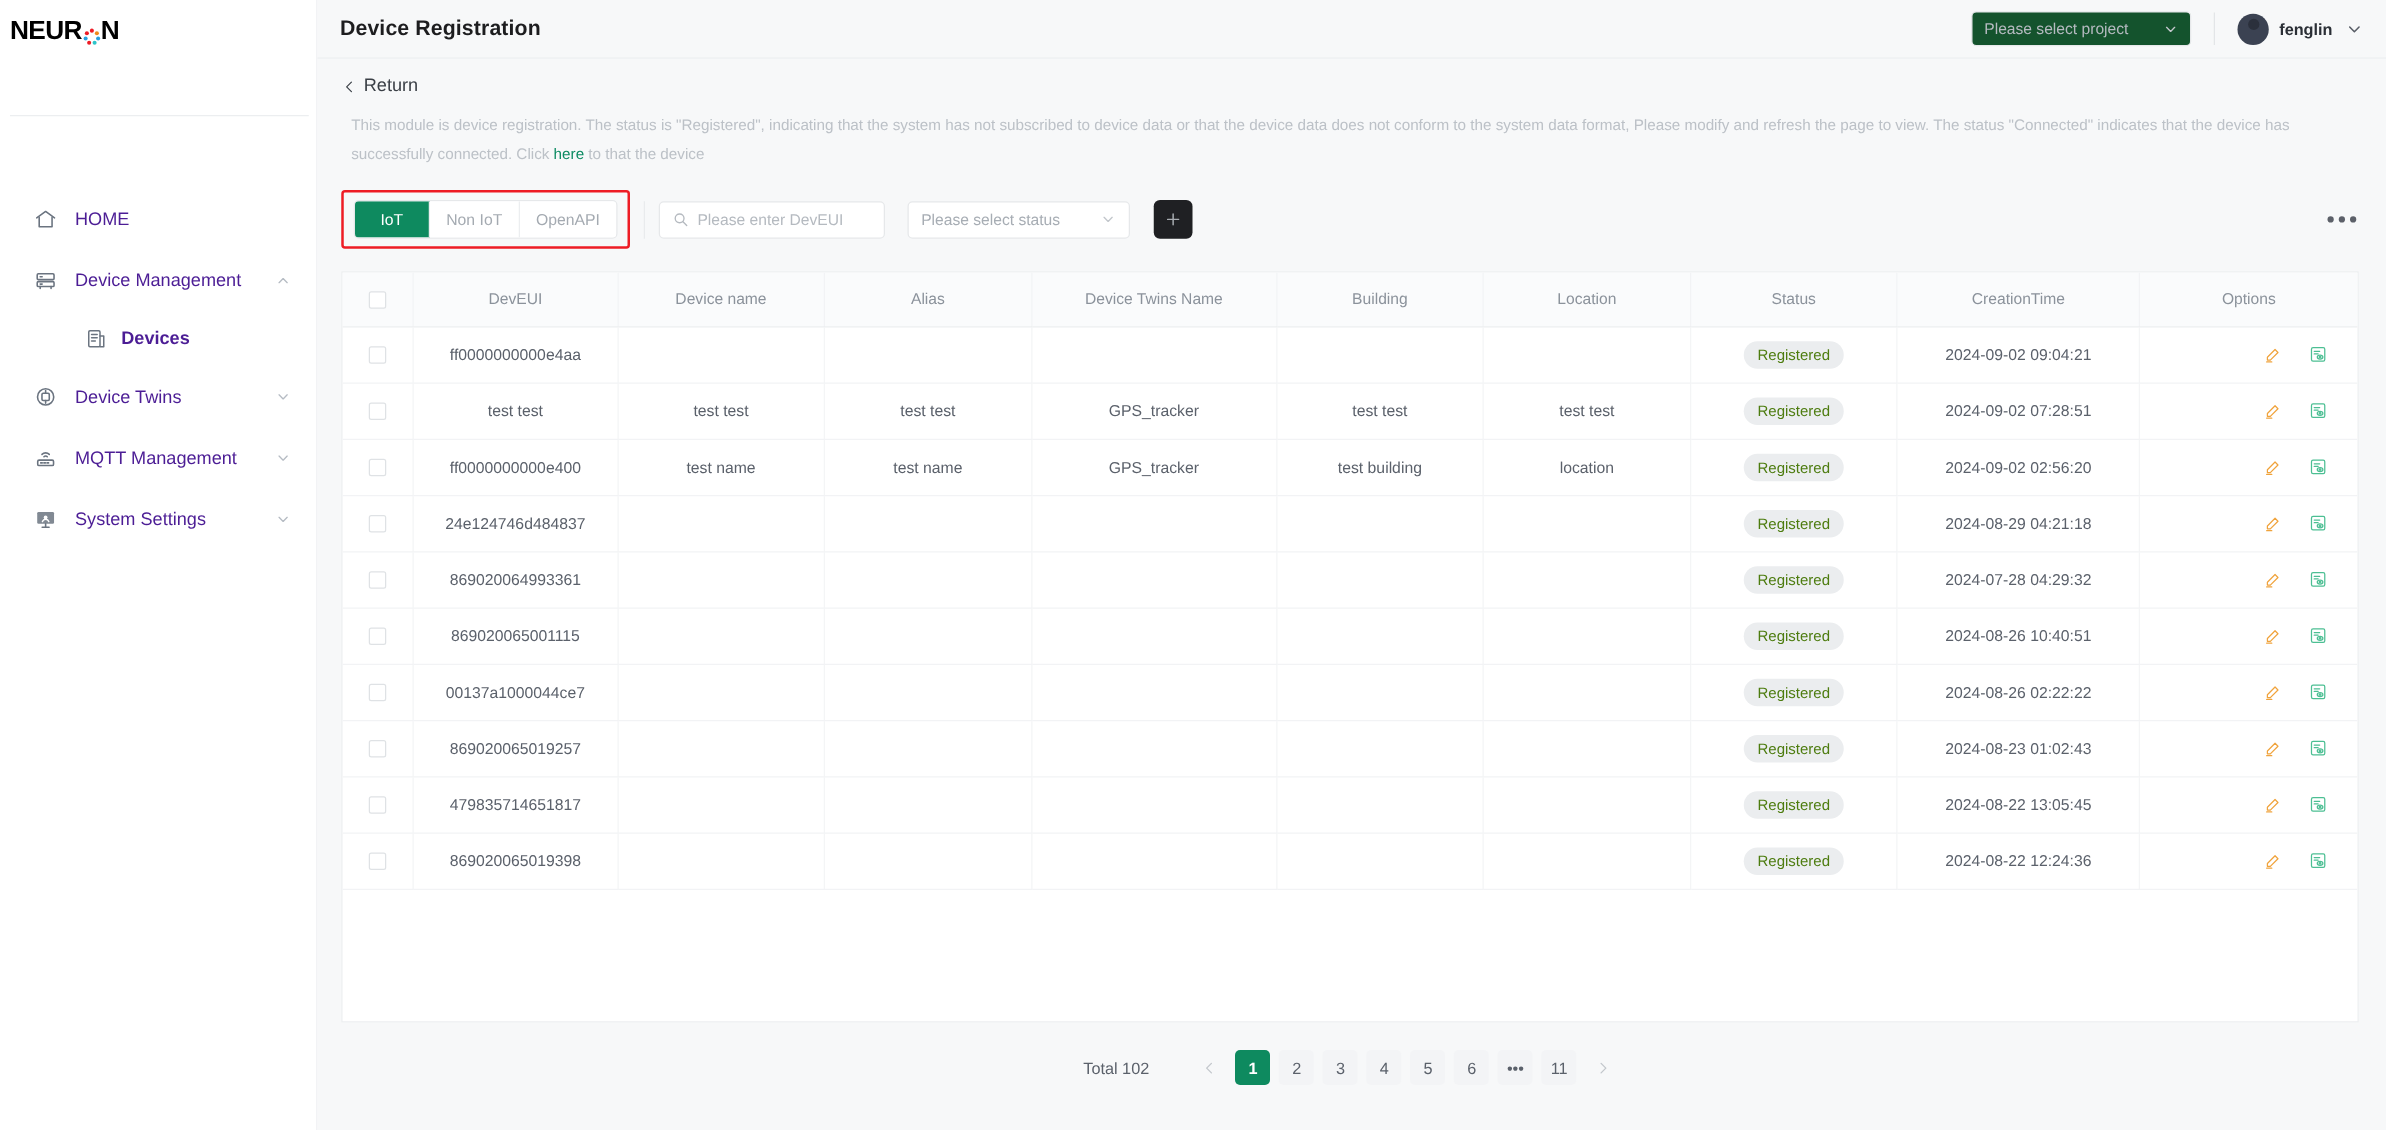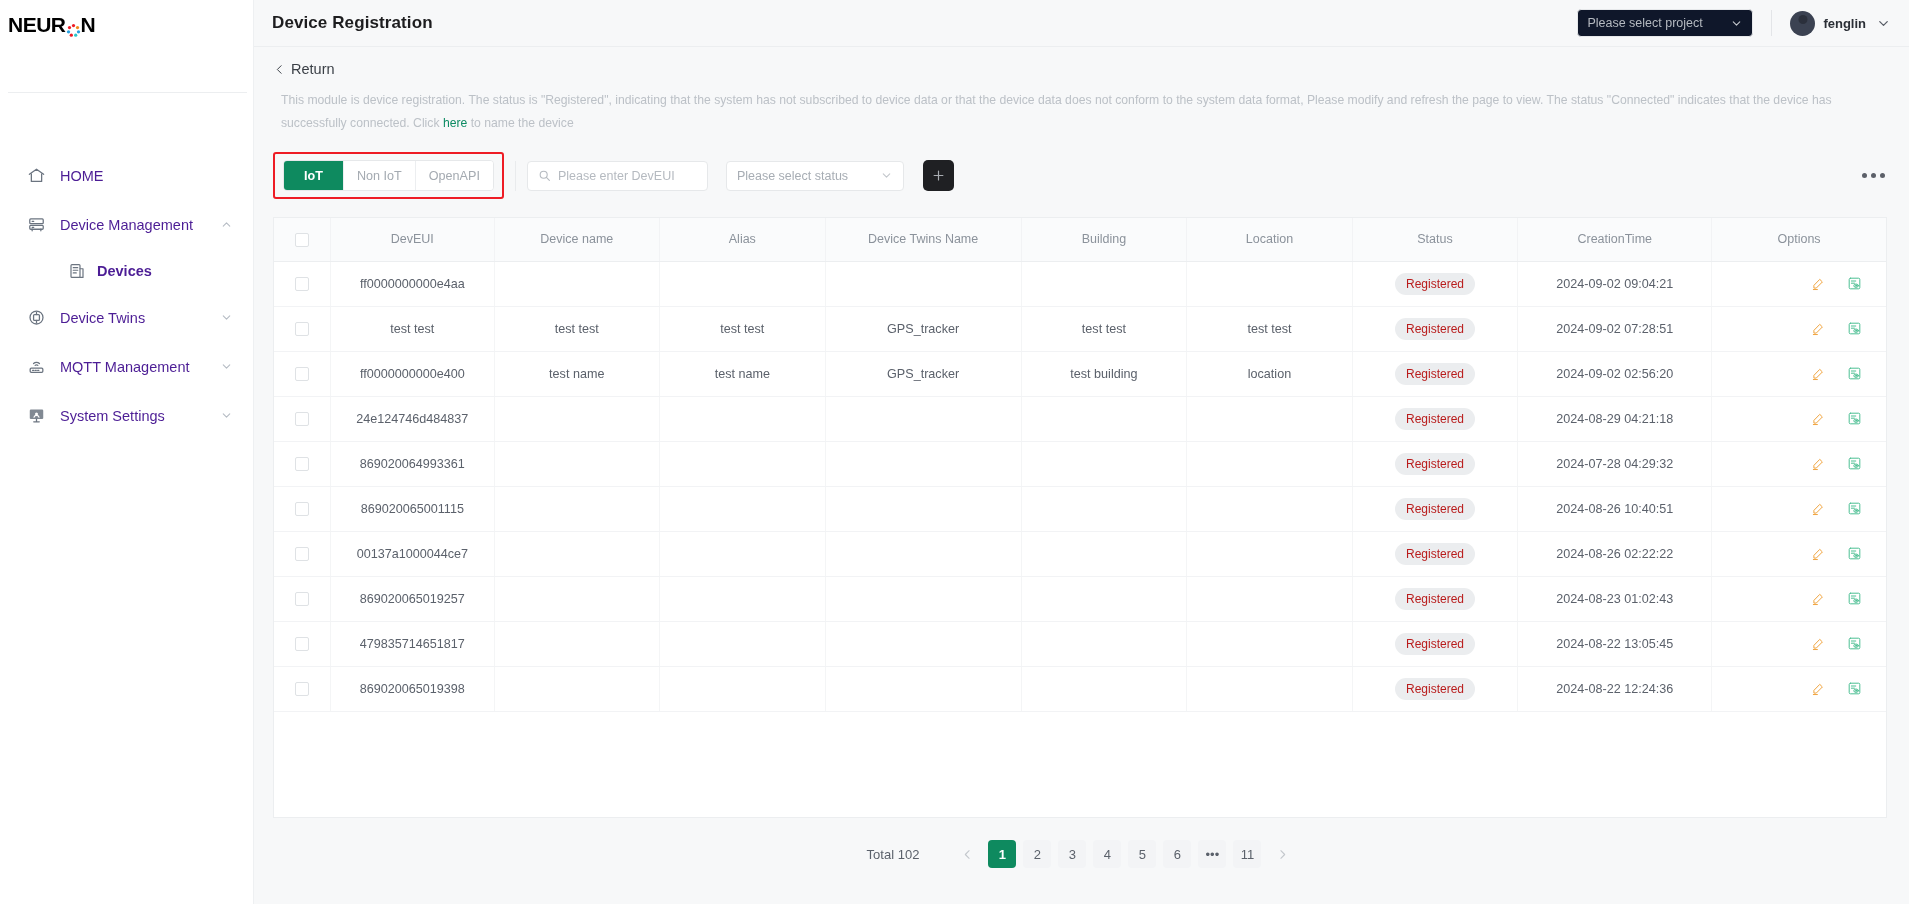--- a/index.html
+++ b/index.html
@@ -117,21 +117,21 @@
   }
   .topbar-right {
     margin-left: auto;
     display: flex;
     align-items: center;
     gap: 0px;
   }
   .project-select {
     width: 176px;
     height: 28px;
-    background: #0f172a;
+    background: #14532d;
     border: 1px solid #e6e8ea;
     border-radius: 4px;
     display: flex;
     align-items: center;
     padding: 0 9px;
     color: #b5bac0;
     font-size: 12.5px;
     cursor: pointer;
   }
   .project-select .sel-chev { margin-left: auto; color: #c3c7cc; display:flex; }
@@ -222,21 +222,21 @@
     color: #a4aab1;
     background: #ffffff;
     border-right: 1px solid #eceef0;
     cursor: pointer;
     white-space: nowrap;
   }
   .seg-btn:last-child { border-right: none; }
   .seg-btn.active {
     background: #0e8a5f;
     color: #ffffff;
-    font-weight: bold;
+    font-weight: normal;
   }
   .tb-divider { width: 1px; height: 30px; background: #e9ebed; margin: 0 11px 0 11px; }
   .search-box {
     width: 181px;
     height: 30px;
     border: 1px solid #e6e8ea;
     border-radius: 4px;
     background: #fff;
     display: flex;
     align-items: center;
@@ -325,21 +325,21 @@
     display: inline-block;
     background: #fff;
     cursor: pointer;
     vertical-align: middle;
   }
   .badge {
     display: inline-block;
     padding: 4px 11px;
     background: #ebedef;
     border-radius: 11px;
-    color: #b91c1c;
+    color: #4d7c0f;
     font-size: 12px;
   }
   .opt-cell { display: flex; align-items: center; justify-content: flex-end; gap: 22px; padding-right: 24px; height: 44px;}
   .ico-edit { color: #f0a33c; display: flex; cursor: pointer;}
   .ico-view { color: #4cbf93; display: flex; cursor: pointer;}
 
   
   .pager {
     display: flex;
     align-items: center;
@@ -514,21 +514,21 @@
       <div class="return-row">
         <span style="display:flex;">
           <svg width="13" height="13" viewBox="0 0 24 24" fill="none" stroke="currentColor" stroke-width="1.8" stroke-linecap="round" stroke-linejoin="round">
               <path d="M15 5l-7 7 7 7"></path>
             </svg>
         </span>
         <span>Return</span>
       </div>
 
       <div class="desc">
-        <span>This module is device registration. The status is "Registered", indicating that the system has not subscribed to device data or that the device data does not conform to the system data format, Please modify and refresh the page to view. The status "Connected" indicates that the device has successfully connected. Click </span><a href="#">here</a><span> to name the device</span>
+        <span>This module is device registration. The status is "Registered", indicating that the system has not subscribed to device data or that the device data does not conform to the system data format, Please modify and refresh the page to view. The status "Connected" indicates that the device has successfully connected. Click </span><a href="#">here</a><span> to that the device</span>
       </div>
 
       <div class="toolbar">
         <div class="seg-wrap">
           <div class="seg">
             <div class="seg-btn active">IoT</div>
             <div class="seg-btn">Non IoT</div>
             <div class="seg-btn">OpenAPI</div>
           </div>
         </div>

